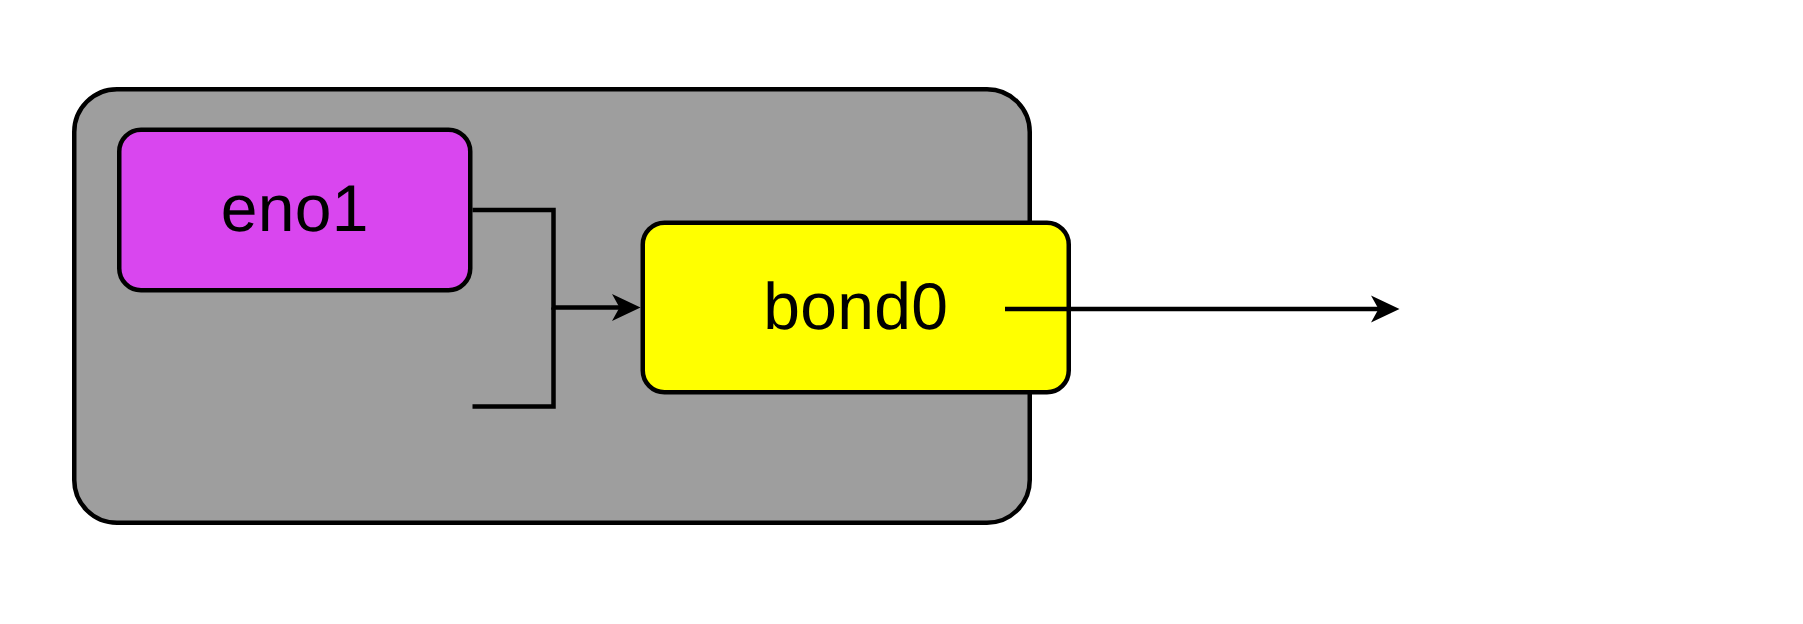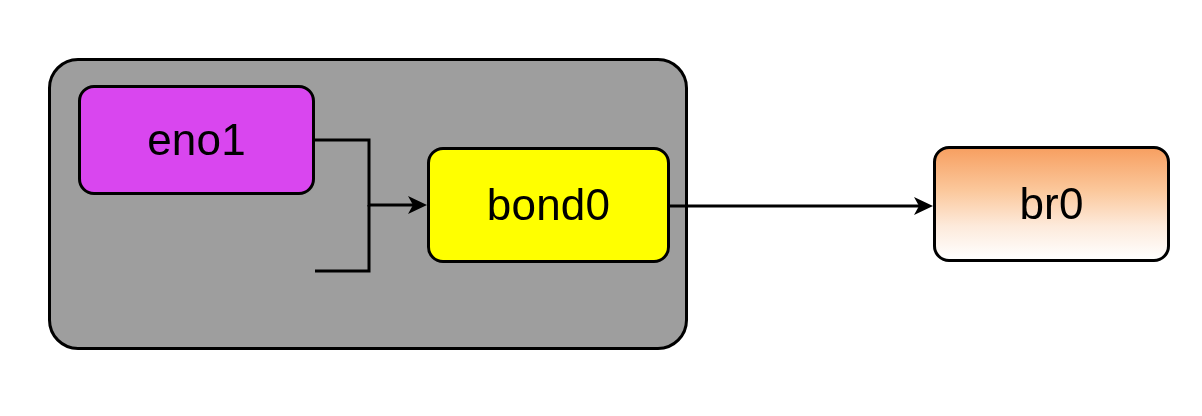--- a/index.html
+++ b/index.html
@@ -55,21 +55,21 @@
     width: 237px;
     height: 110px;
   }
   #node-eno1 { top: 85px; }
   #node-eno2 { top: 217px; }
 
   .node-bond {
     background: #ffff00;
     left: 427px;
     top: 147px;
-    width: 243px;
+    width: 287px;
     height: 116px;
   }
 
   .node-bridge {
     left: 933px;
     top: 146px;
     width: 237px;
     height: 116px;
     background: linear-gradient(to bottom, #f7a062 0%, #fbc89c 38%, #fdeadb 70%, #ffffff 100%);
   }
@@ -102,23 +102,20 @@
 
   <div class="node node-slave" id="node-eno1">
     <span>eno1</span>
   </div>
 
 
   <div class="node node-bond" id="node-bond0">
     <span>bond0</span>
   </div>
 
-  <div class="node node-bridge" id="node-br0">
-    <span>br0</span>
-  </div>
 
   <svg id="connector-layer" viewBox="0 0 1202 416" xmlns="http://www.w3.org/2000/svg">
 
     <path class="edge-path" d="M 315 140 L 369 140 L 369 205 L 415 205"></path>
 
     <path class="edge-path" d="M 315 271 L 369 271 L 369 205"></path>
 
     <path class="edge-arrow" d="M 427 205 L 408 196 L 413 205 L 408 214 Z"></path>
 
     <path class="edge-path" d="M 670 206 L 921 206"></path>

